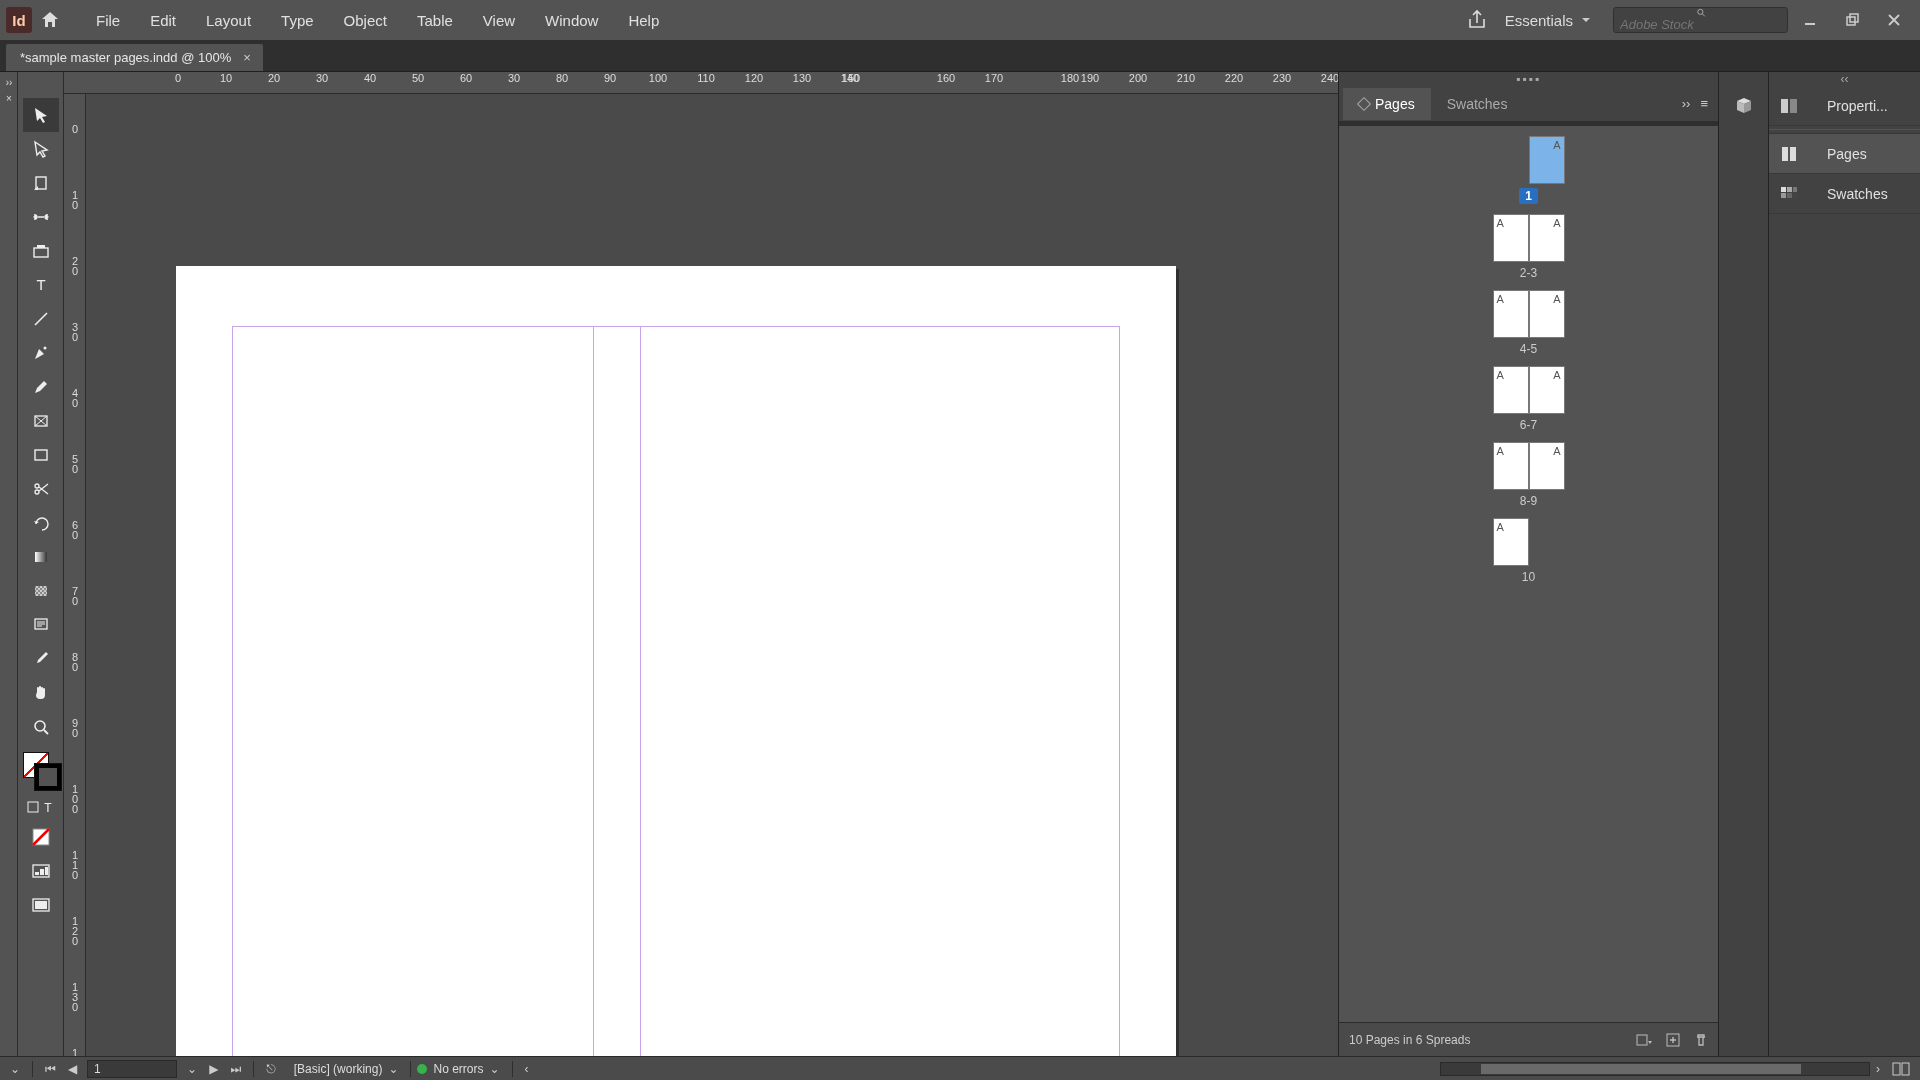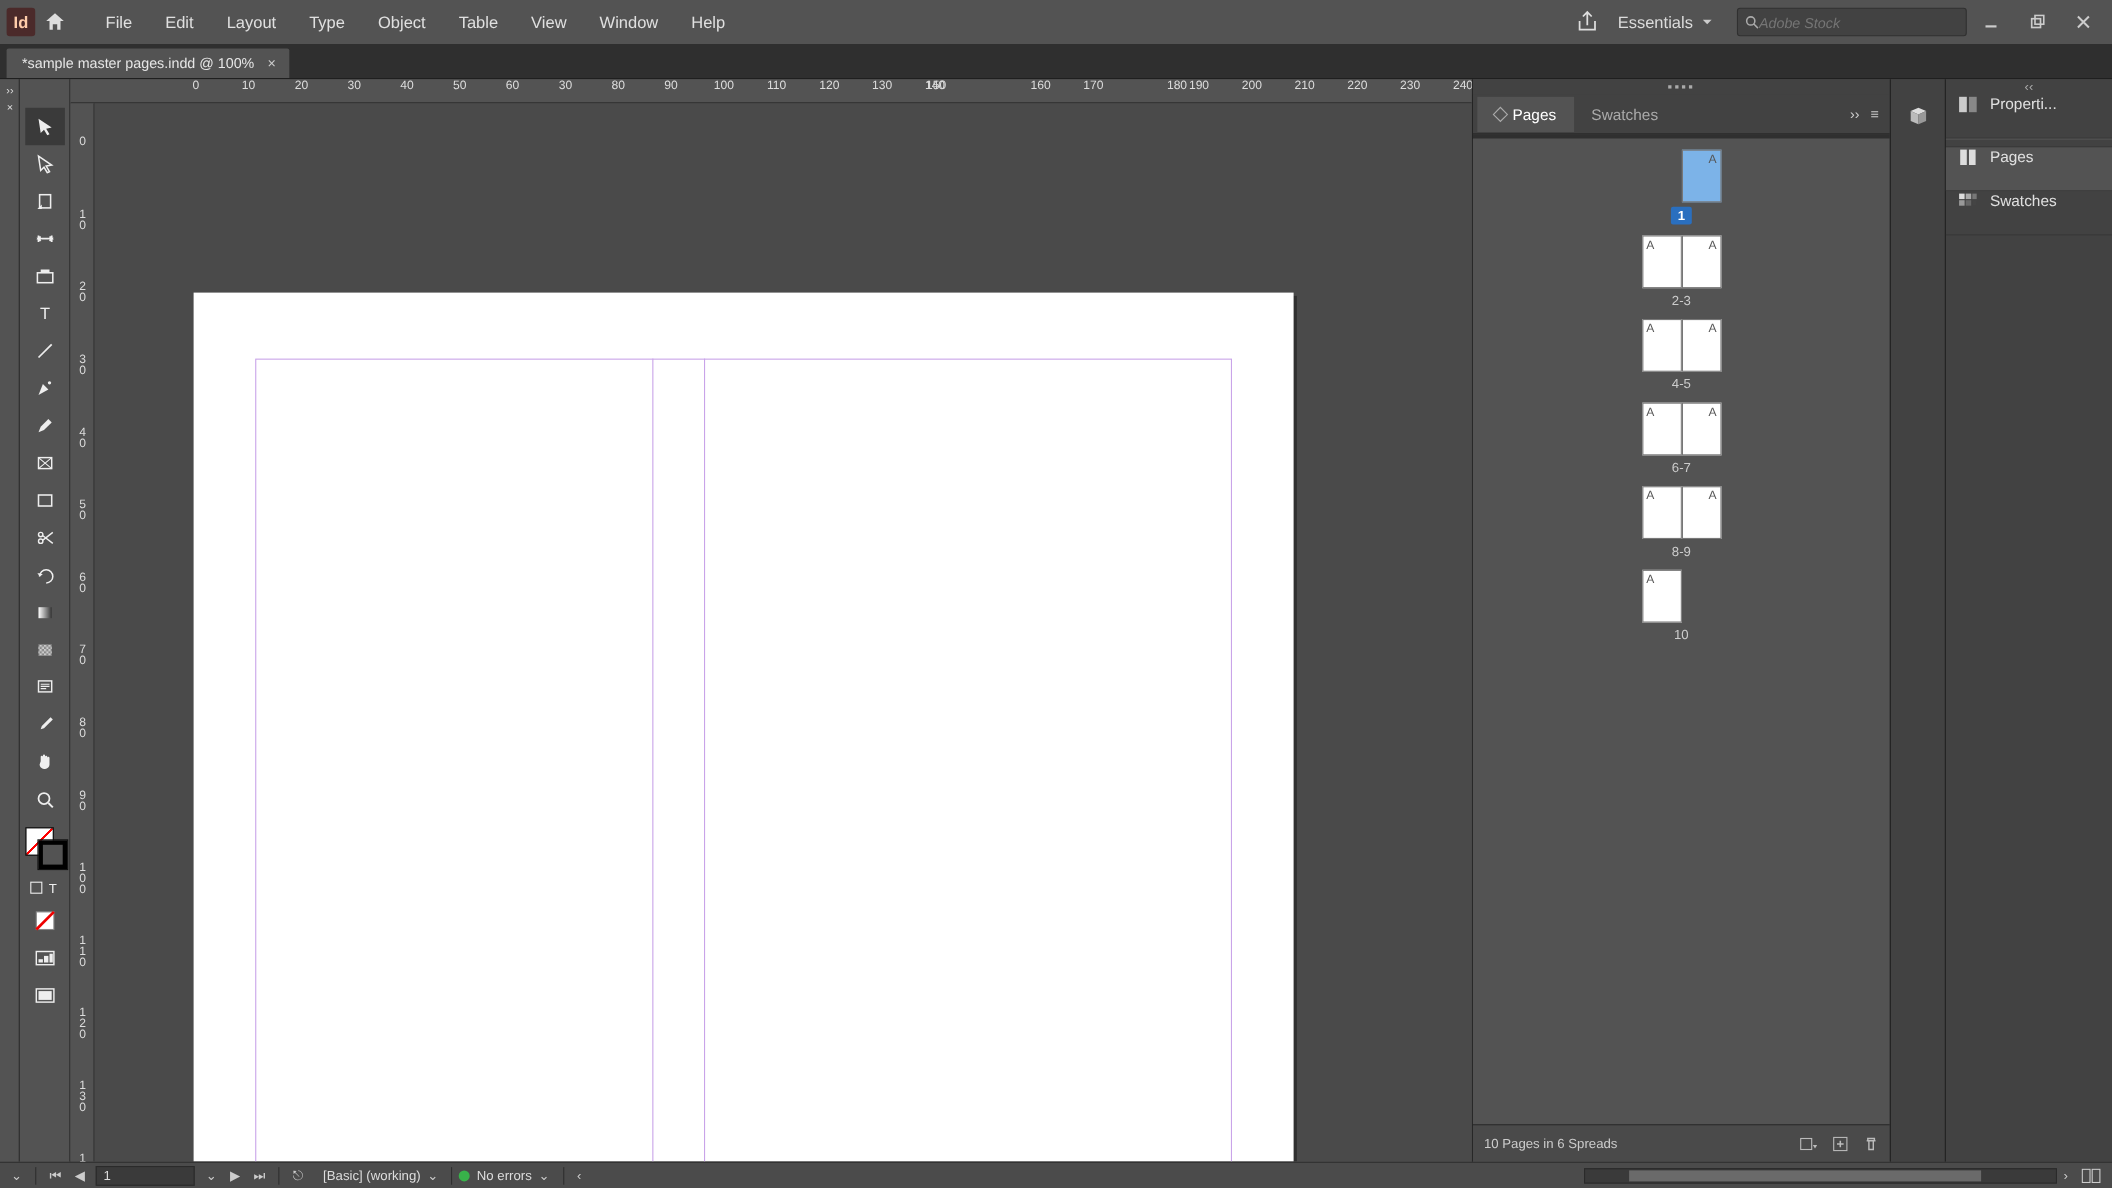--- a/index.html
+++ b/index.html
@@ -6,21 +6,21 @@
 html, body { width: 1920px; height: 1080px; overflow: hidden; background: #4a4a4a; color: #dcdcdc; font-size: 13px; }
 
 
 #menubar { height: 40px; background: #535353; display: flex; align-items: center; padding: 0 6px; gap: 2px; }
 #menubar .logo { width: 26px; height: 26px; background: #4b2a2a; border-radius: 3px; display:flex; align-items:center; justify-content:center; color:#fca; font-weight:bold; font-size:15px; }
 #menubar .home-ic { width:32px; height:32px; display:flex; align-items:center; justify-content:center; margin-right:14px; }
 #menubar .menu-item { padding: 6px 14px; cursor: default; font-size:15px; color:#e0e0e0; }
 #menubar .spacer { flex: 1; }
 #menubar .share-ic { width:32px; height:32px; display:flex; align-items:center; justify-content:center; }
 #menubar .workspace { padding: 4px 10px; display:flex; align-items:center; gap:8px; font-size:15px; }
-#menubar .search { width: 209px; height: 26px; background: #424242; border:1px solid #303030; border-radius:3px; display:flex; align-items:center; padding:0 6px; margin-left:10px; }
+#menubar .search { width: 175px; height: 26px; background: #424242; border:1px solid #303030; border-radius:3px; display:flex; align-items:center; padding:0 6px; margin-left:10px;flex-direction:column; }
 #menubar .search input { background:transparent; border:none; outline:none; color:#aaa; font-size:13px; width:100%; font-style:italic; }
 #menubar .winbtn { width:40px; height:30px; display:flex; align-items:center; justify-content:center; color:#ccc; }
 
 
 #tabbar { height: 32px; background: #2f2f2f; display:flex; align-items:flex-end; padding-left:6px; border-bottom:1px solid #1f1f1f; }
 #tabbar .doctab { background:#535353; padding:6px 12px 6px 14px; font-size:13px; color:#e6e6e6; display:flex; align-items:center; gap:12px; border-top-left-radius:2px; border-top-right-radius:2px; }
 #tabbar .doctab .close { font-size:13px; color:#ccc; }
 
 
 #workarea { position:relative; height: calc(1080px - 40px - 32px - 24px); display:flex; }
@@ -74,21 +74,21 @@
 .spread .pg .mlabel.r { right:3px; }
 .spread .pgnum { font-size:12px; color:#ccc; margin-top:4px; }
 .spread .pgnum.badge { background:#2a6fbf; color:#fff; padding:1px 6px; border-radius:2px; font-weight:bold; }
 
 #pages-footer { height:34px; border-top:1px solid #2c2c2c; display:flex; align-items:center; padding:0 10px; font-size:12px; color:#ccc; background:#4a4a4a; }
 #pages-footer .ficon { margin-left:14px; color:#bbb; }
 
 
 #rightdock { width:152px; background:#424242; border-left:1px solid #222; display:flex; flex-direction:column; }
 #rightdock .collapse { height:14px; text-align:center; color:#aaa; font-size:12px; }
-#rightdock .slot { height:40px; display:flex; align-items:flex-start; padding:0 10px; gap:10px; font-size:14px; color:#e0e0e0; border-bottom:1px solid #383838; }
+#rightdock .slot { height:40px; display:flex; align-items:center; padding:0 10px; gap:28px; font-size:14px; color:#e0e0e0; border-bottom:1px solid #383838; }
 #rightdock .slot.hl { background:#535353; }
 #rightdock .slot .sep { width:100%; border-top:1px solid #555; }
 
 #mid-icon-dock { width:50px; background:#424242; border-left:1px solid #222; display:flex; flex-direction:column; align-items:center; padding-top:14px; gap:0; }
 #mid-icon-dock .mic { width:40px; height:40px; display:flex; align-items:center; justify-content:center; color:#ddd; }
 
 
 #statusbar { height:24px; background:#4b4b4b; border-top:1px solid #2a2a2a; display:flex; align-items:center; font-size:12px; color:#ddd; padding:0 4px; }
 #statusbar .sbtn { padding:0 6px; color:#ccc; }
 #statusbar .pgfld { width:90px; background:#3a3a3a; border:1px solid #2a2a2a; padding:1px 6px; margin:0 4px; }

